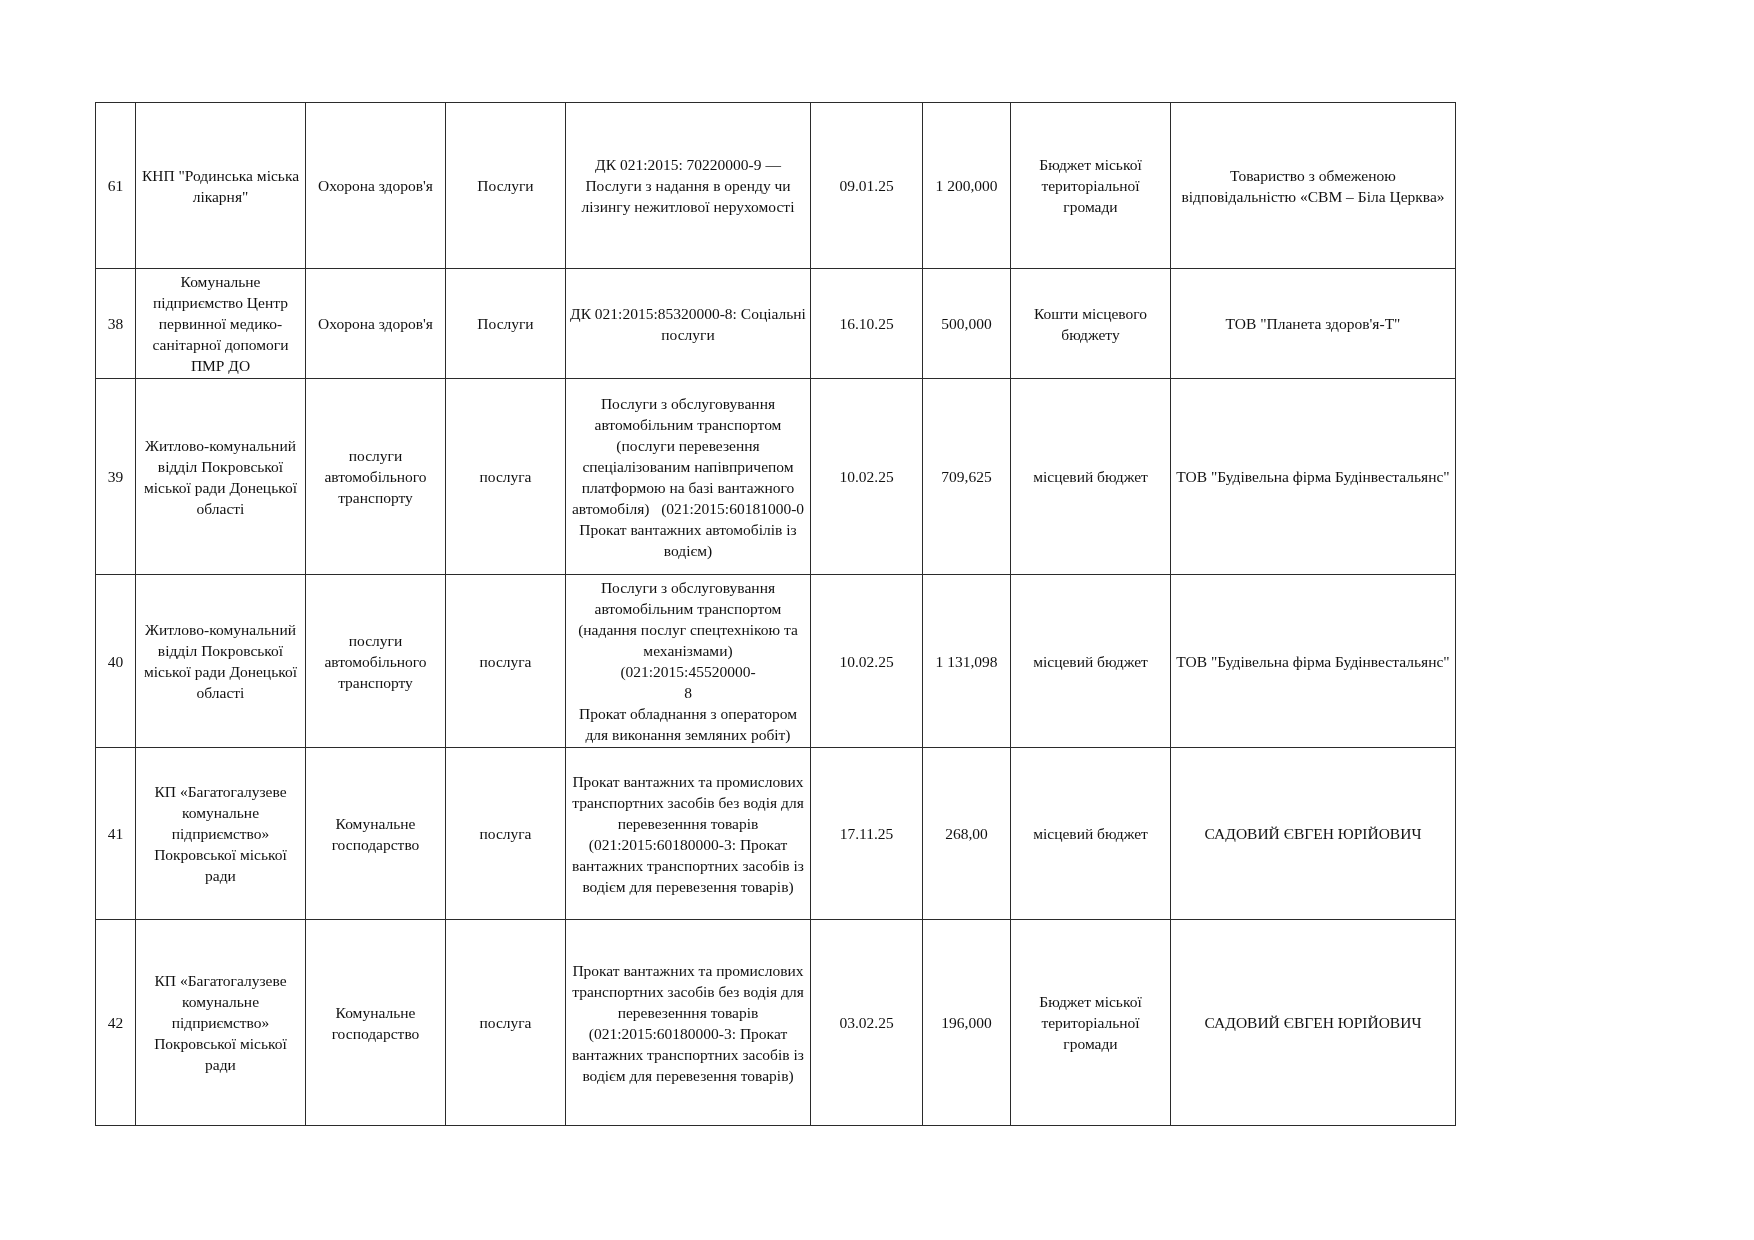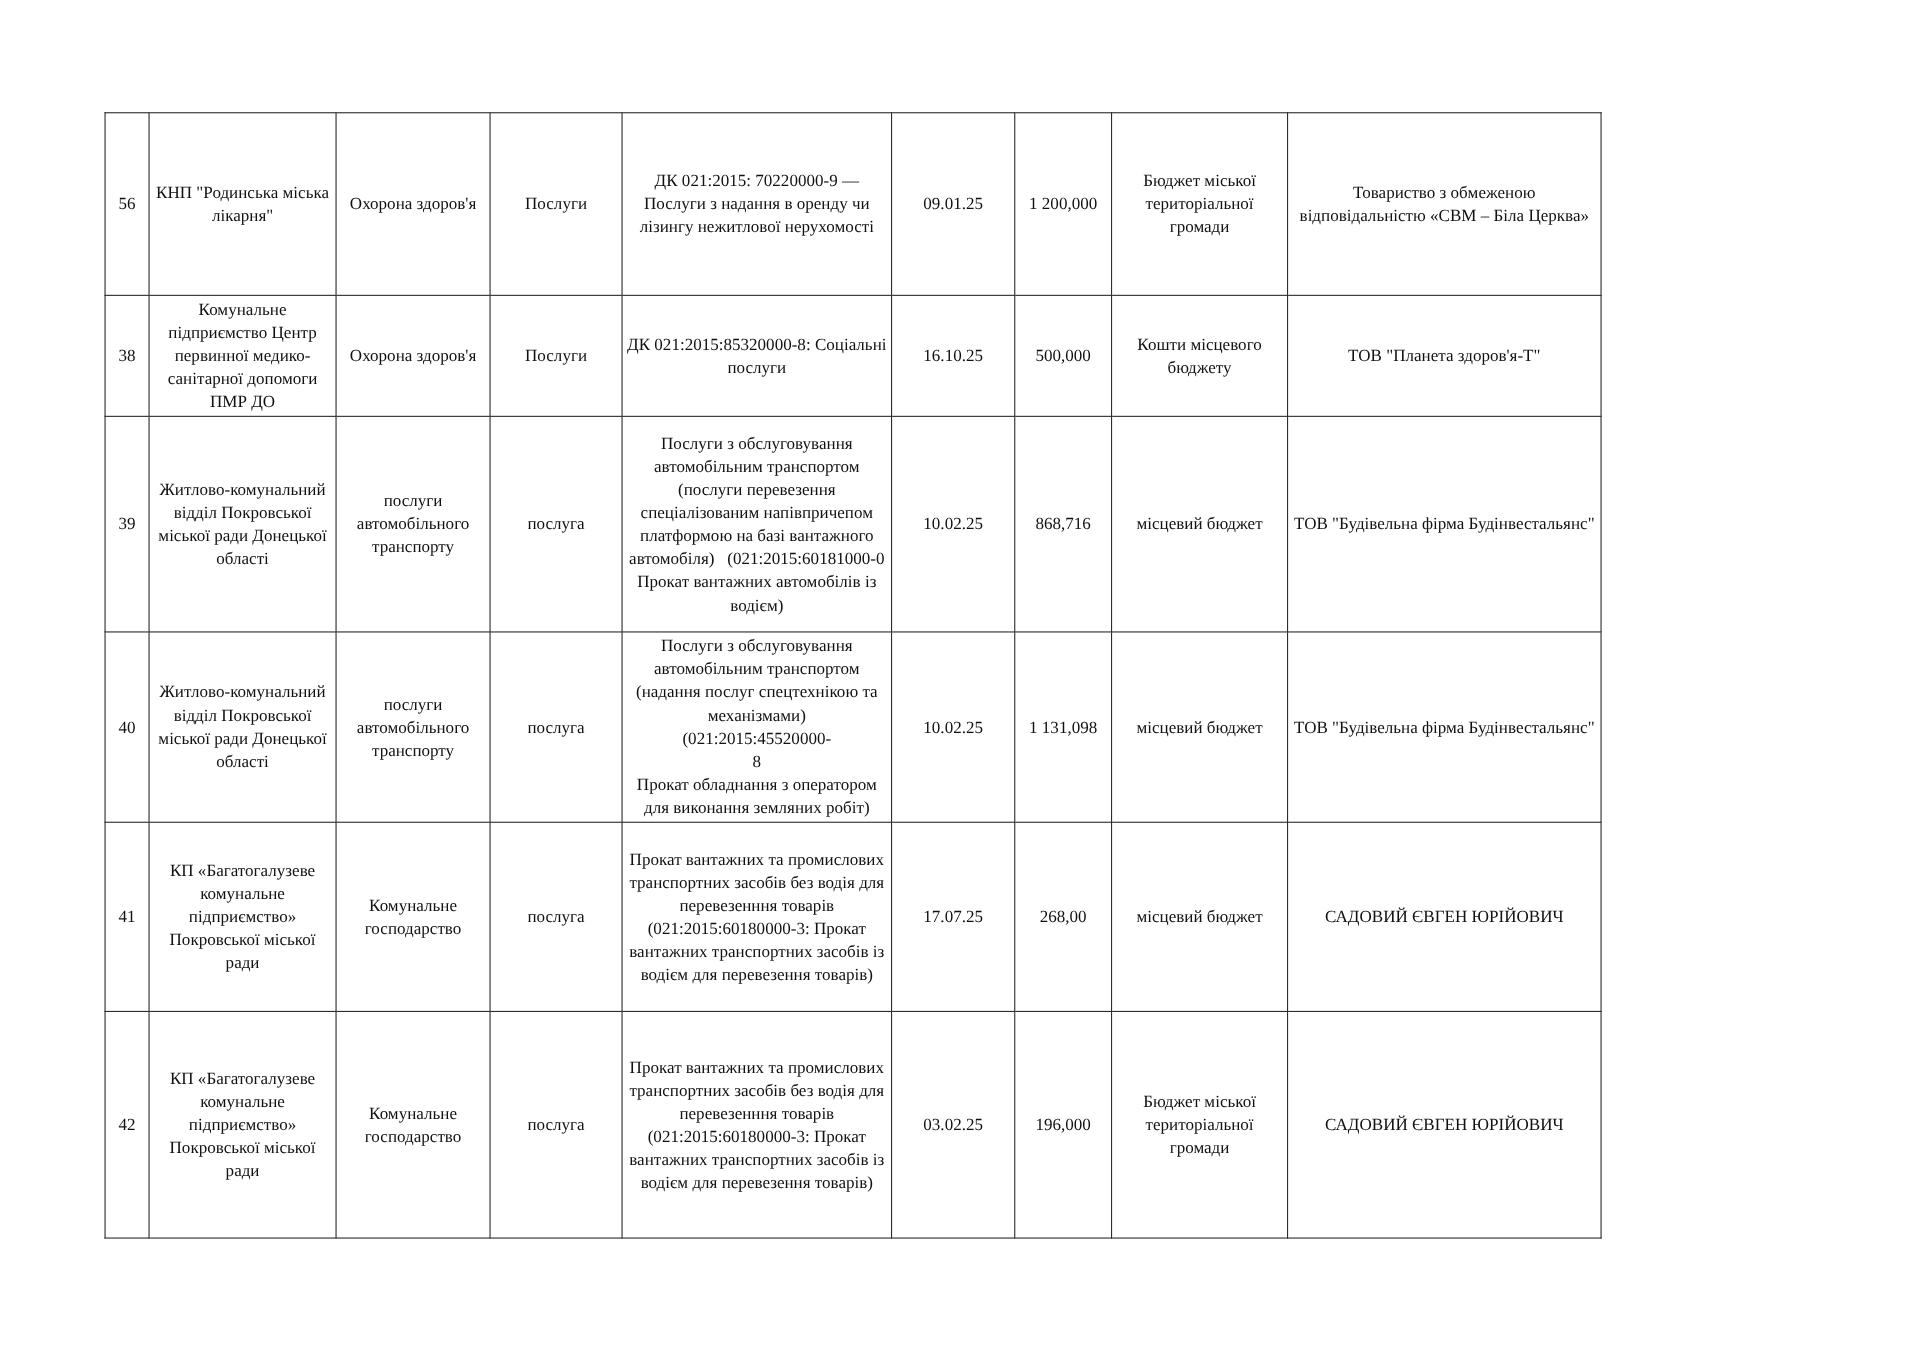--- a/index.html
+++ b/index.html
@@ -54,21 +54,21 @@
       <col style="width:140px">
       <col style="width:120px">
       <col style="width:245px">
       <col style="width:112px">
       <col style="width:88px">
       <col style="width:160px">
       <col style="width:285px">
     </colgroup>
     <tbody>
       <tr class="r37">
-        <td class="c-num">56</td>
+        <td class="c-num">61</td>
         <td class="c-customer">КНП "Родинська міська
 лікарня"</td>
         <td class="c-category">Охорона здоров'я</td>
         <td class="c-type">Послуги</td>
         <td class="c-subject">ДК 021:2015: 70220000-9 —
 Послуги з надання в оренду чи
 лізингу нежитлової нерухомості</td>
         <td class="c-date">09.01.25</td>
         <td class="c-amount">1 200,000</td>
         <td class="c-funding">Бюджет міської
@@ -106,21 +106,21 @@
         <td class="c-type">послуга</td>
         <td class="c-subject">Послуги з обслуговування
 автомобільним транспортом
 (послуги перевезення
 спеціалізованим напівпричепом
 платформою на базі вантажного
 автомобіля)   (021:2015:60181000-0
 Прокат вантажних автомобілів із
 водієм)</td>
         <td class="c-date">10.02.25</td>
-        <td class="c-amount">868,716</td>
+        <td class="c-amount">709,625</td>
         <td class="c-funding">місцевий бюджет</td>
         <td class="c-contractor">ТОВ "Будівельна фірма Будінвестальянс"</td>
       </tr>
       <tr class="r40">
         <td class="c-num">40</td>
         <td class="c-customer">Житлово-комунальний
 відділ Покровської
 міської ради Донецької
 області</td>
         <td class="c-category">послуги
@@ -148,21 +148,21 @@
 ради</td>
         <td class="c-category">Комунальне
 господарство</td>
         <td class="c-type">послуга</td>
         <td class="c-subject">Прокат вантажних та промислових
 транспортних засобів без водія для
 перевезенння товарів
 (021:2015:60180000-3: Прокат
 вантажних транспортних засобів із
 водієм для перевезення товарів)</td>
-        <td class="c-date">17.07.25</td>
+        <td class="c-date">17.11.25</td>
         <td class="c-amount">268,00</td>
         <td class="c-funding">місцевий бюджет</td>
         <td class="c-contractor">САДОВИЙ ЄВГЕН ЮРІЙОВИЧ</td>
       </tr>
       <tr class="r42">
         <td class="c-num">42</td>
         <td class="c-customer">КП «Багатогалузеве
 комунальне
 підприємство»
 Покровської міської

